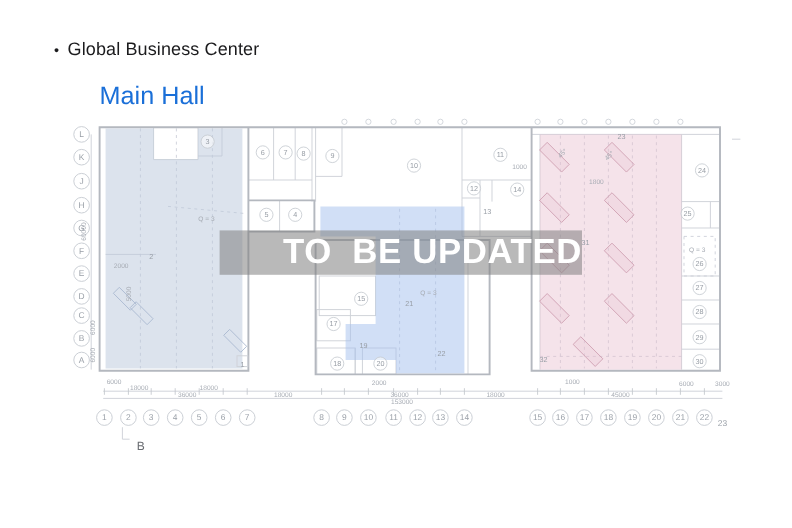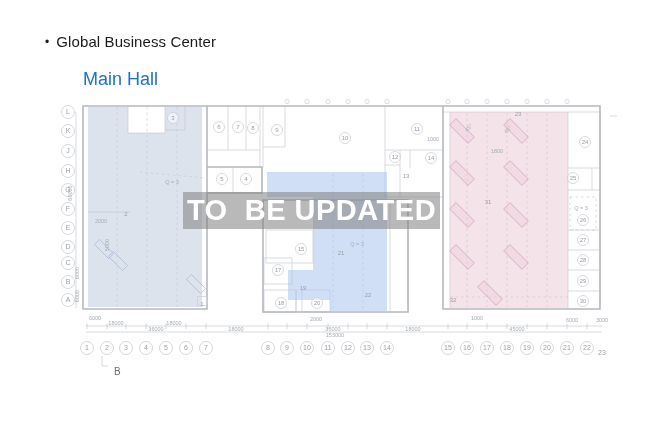--- a/index.html
+++ b/index.html
@@ -1,24 +1,24 @@
 <!DOCTYPE html>
 <html style="--accent: #1a6fd8; --titleCol: #1b1b1d; --regL: #b9c7dc; --regM: #a3c0ee; --regP: #e6bccd;"><head>
 <meta charset="utf-8">
 <style>
   html,body{margin:0;padding:0;background:#ffffff;}
   .stage{position:relative;width:660px;height:440px;background:#ffffff;overflow:hidden;
          font-family:"Liberation Sans",sans-serif;}
   .hdr{position:absolute;left:45px;top:33px;font-size:15px;color:var(--titleCol,#1b1b1d);
        letter-spacing:.1px;display:flex;align-items:center;}
   .hdr .bullet{font-size:12px;margin-right:7px;color:var(--titleCol,#1b1b1d);}
-  .subhdr{position:absolute;left:83px;top:69px;font-size:18px;font-weight:500;
+  .subhdr{position:absolute;left:83px;top:69px;font-size:21px;font-weight:500;
           color:var(--accent,#1a6fd8);cursor:pointer;}
-  .wm{position:absolute;left:183px;top:192px;width:257px;height:37px;line-height:37px;
-      text-align:center;font-size:29px;font-weight:700;letter-spacing:.5px;white-space:pre;
+  .wm{position:absolute;left:183px;top:192px;width:302px;height:37px;line-height:37px;
+      text-align:right;font-size:29px;font-weight:700;letter-spacing:.5px;white-space:pre;
       z-index:5;}
   svg{position:absolute;left:0;top:0;}
   
   .w1{stroke:#cfd2d8;stroke-width:.8;fill:none;}
   .w2{stroke:#b4b8bf;stroke-width:1.6;fill:none;}
   .wd{stroke:#c9cdd6;stroke-width:.7;fill:none;stroke-dasharray:2.5,3;}
   .tk{stroke:#c2c6cc;stroke-width:.7;}
   .tk2{fill:none;stroke:#ccd0d6;stroke-width:.7;}
   .regL{fill:var(--regL,#b9c7dc);fill-opacity:.5;}
   .regM{fill:var(--regM,#a3c0ee);fill-opacity:.5;}

